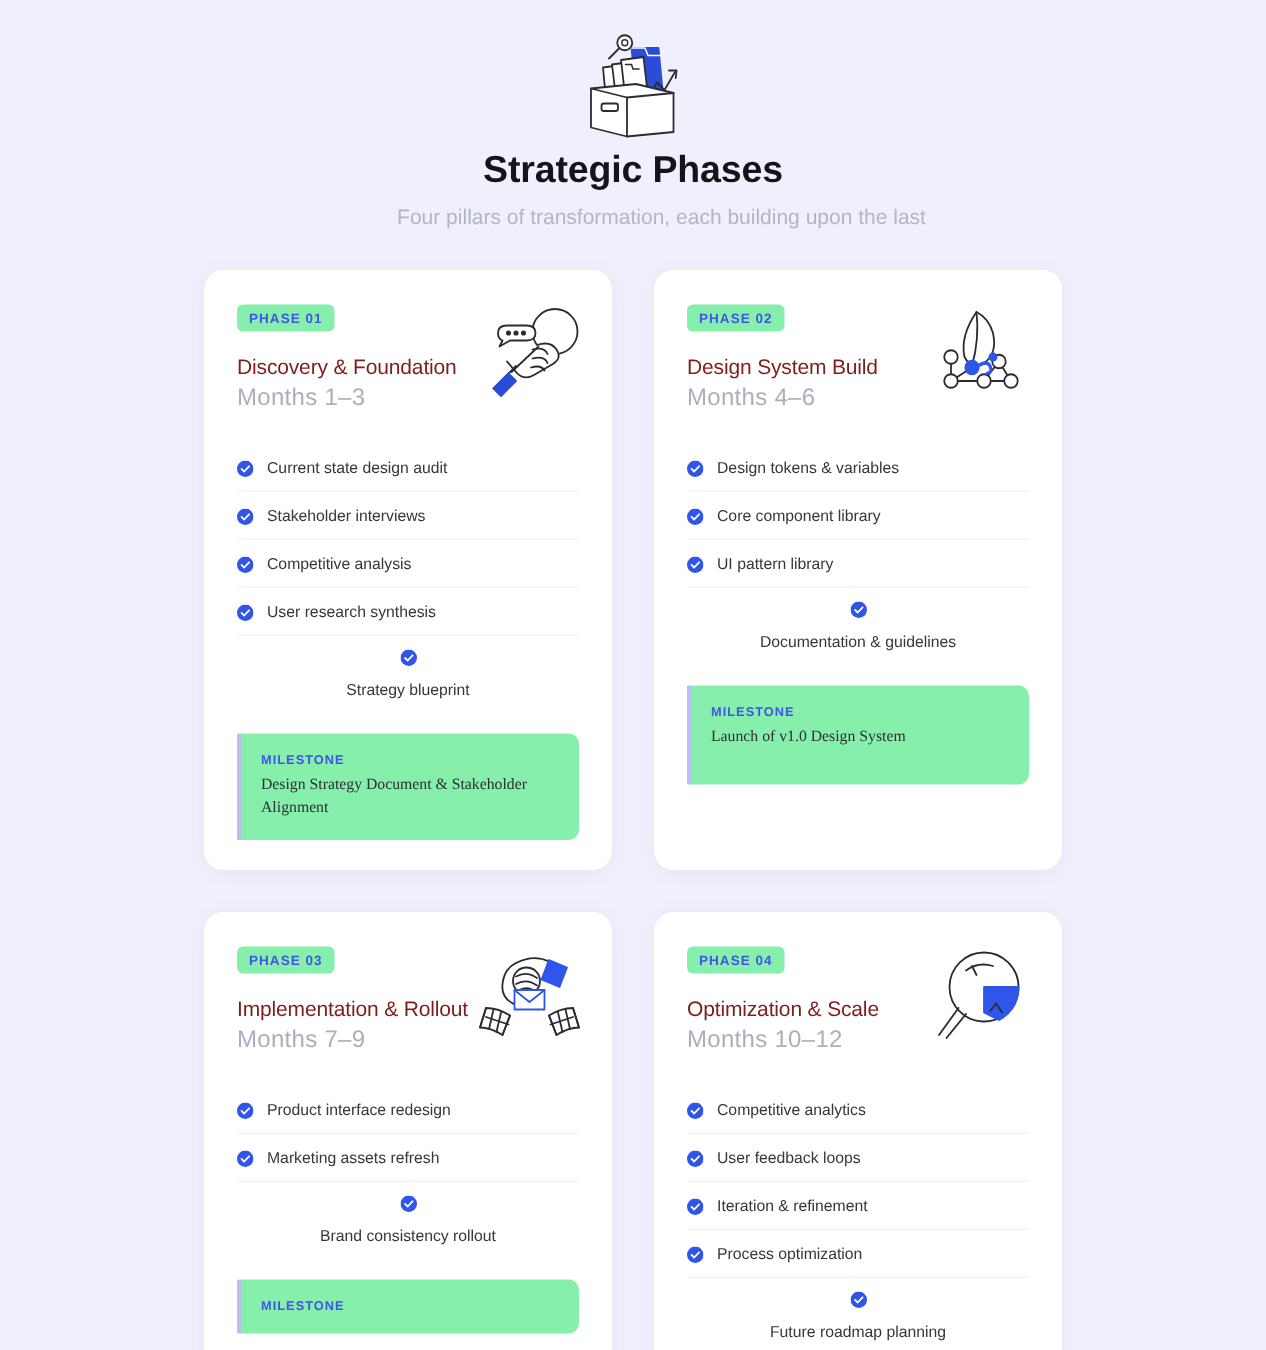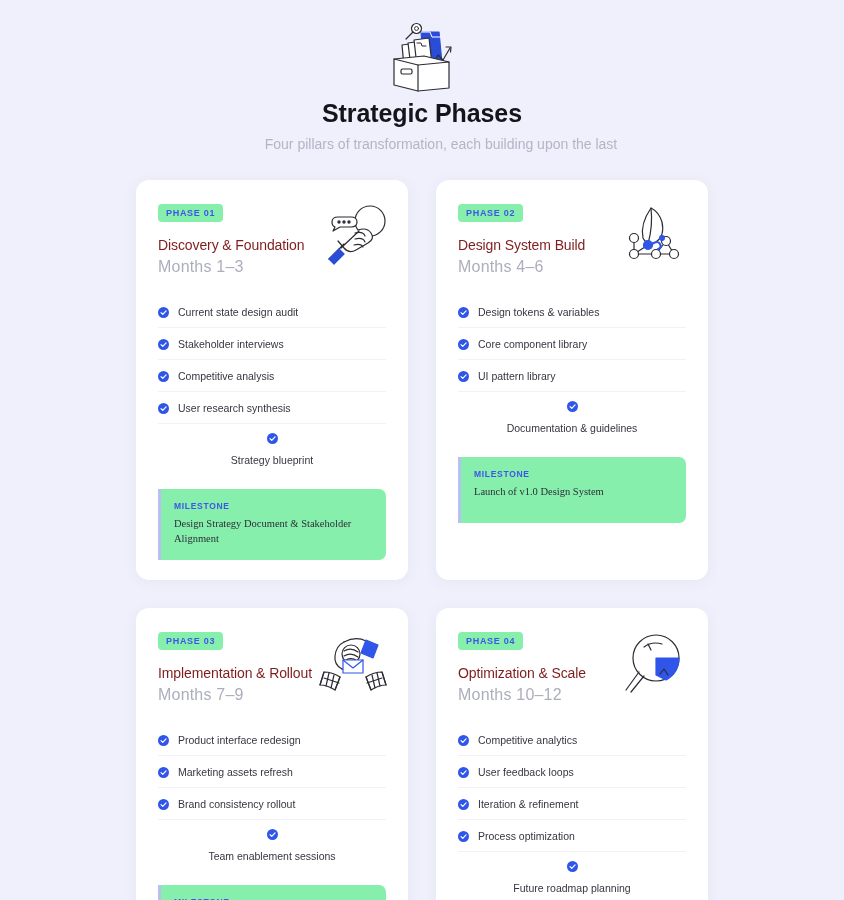--- a/index.html
+++ b/index.html
@@ -407,29 +407,20 @@
         </li>
         <li class="task-item">
           <span class="check-icon">
             <svg viewBox="0 0 12 12" width="11" height="11">
                 <circle cx="6" cy="6" r="6" fill="#2f56e8"></circle>
                 <path d="M3.3 6.1 L5.2 8 L8.8 4.2" fill="none" stroke="#ffffff" stroke-width="1.3" stroke-linecap="round" stroke-linejoin="round"></path>
               </svg>
           </span>
           <span>Brand consistency rollout</span>
         </li>
-        <li class="task-item">
-          <span class="check-icon">
-            <svg viewBox="0 0 12 12" width="11" height="11">
-                <circle cx="6" cy="6" r="6" fill="#2f56e8"></circle>
-                <path d="M3.3 6.1 L5.2 8 L8.8 4.2" fill="none" stroke="#ffffff" stroke-width="1.3" stroke-linecap="round" stroke-linejoin="round"></path>
-              </svg>
-          </span>
-          <span>Team enablement sessions</span>
-        </li>
       </ul>
       <div class="milestone">
         <div class="milestone-label">MILESTONE</div>
 
       </div>
     </div>
 
     <div class="card card-d">
       <div class="card-top">
         <span class="phase-badge">PHASE 04</span>

